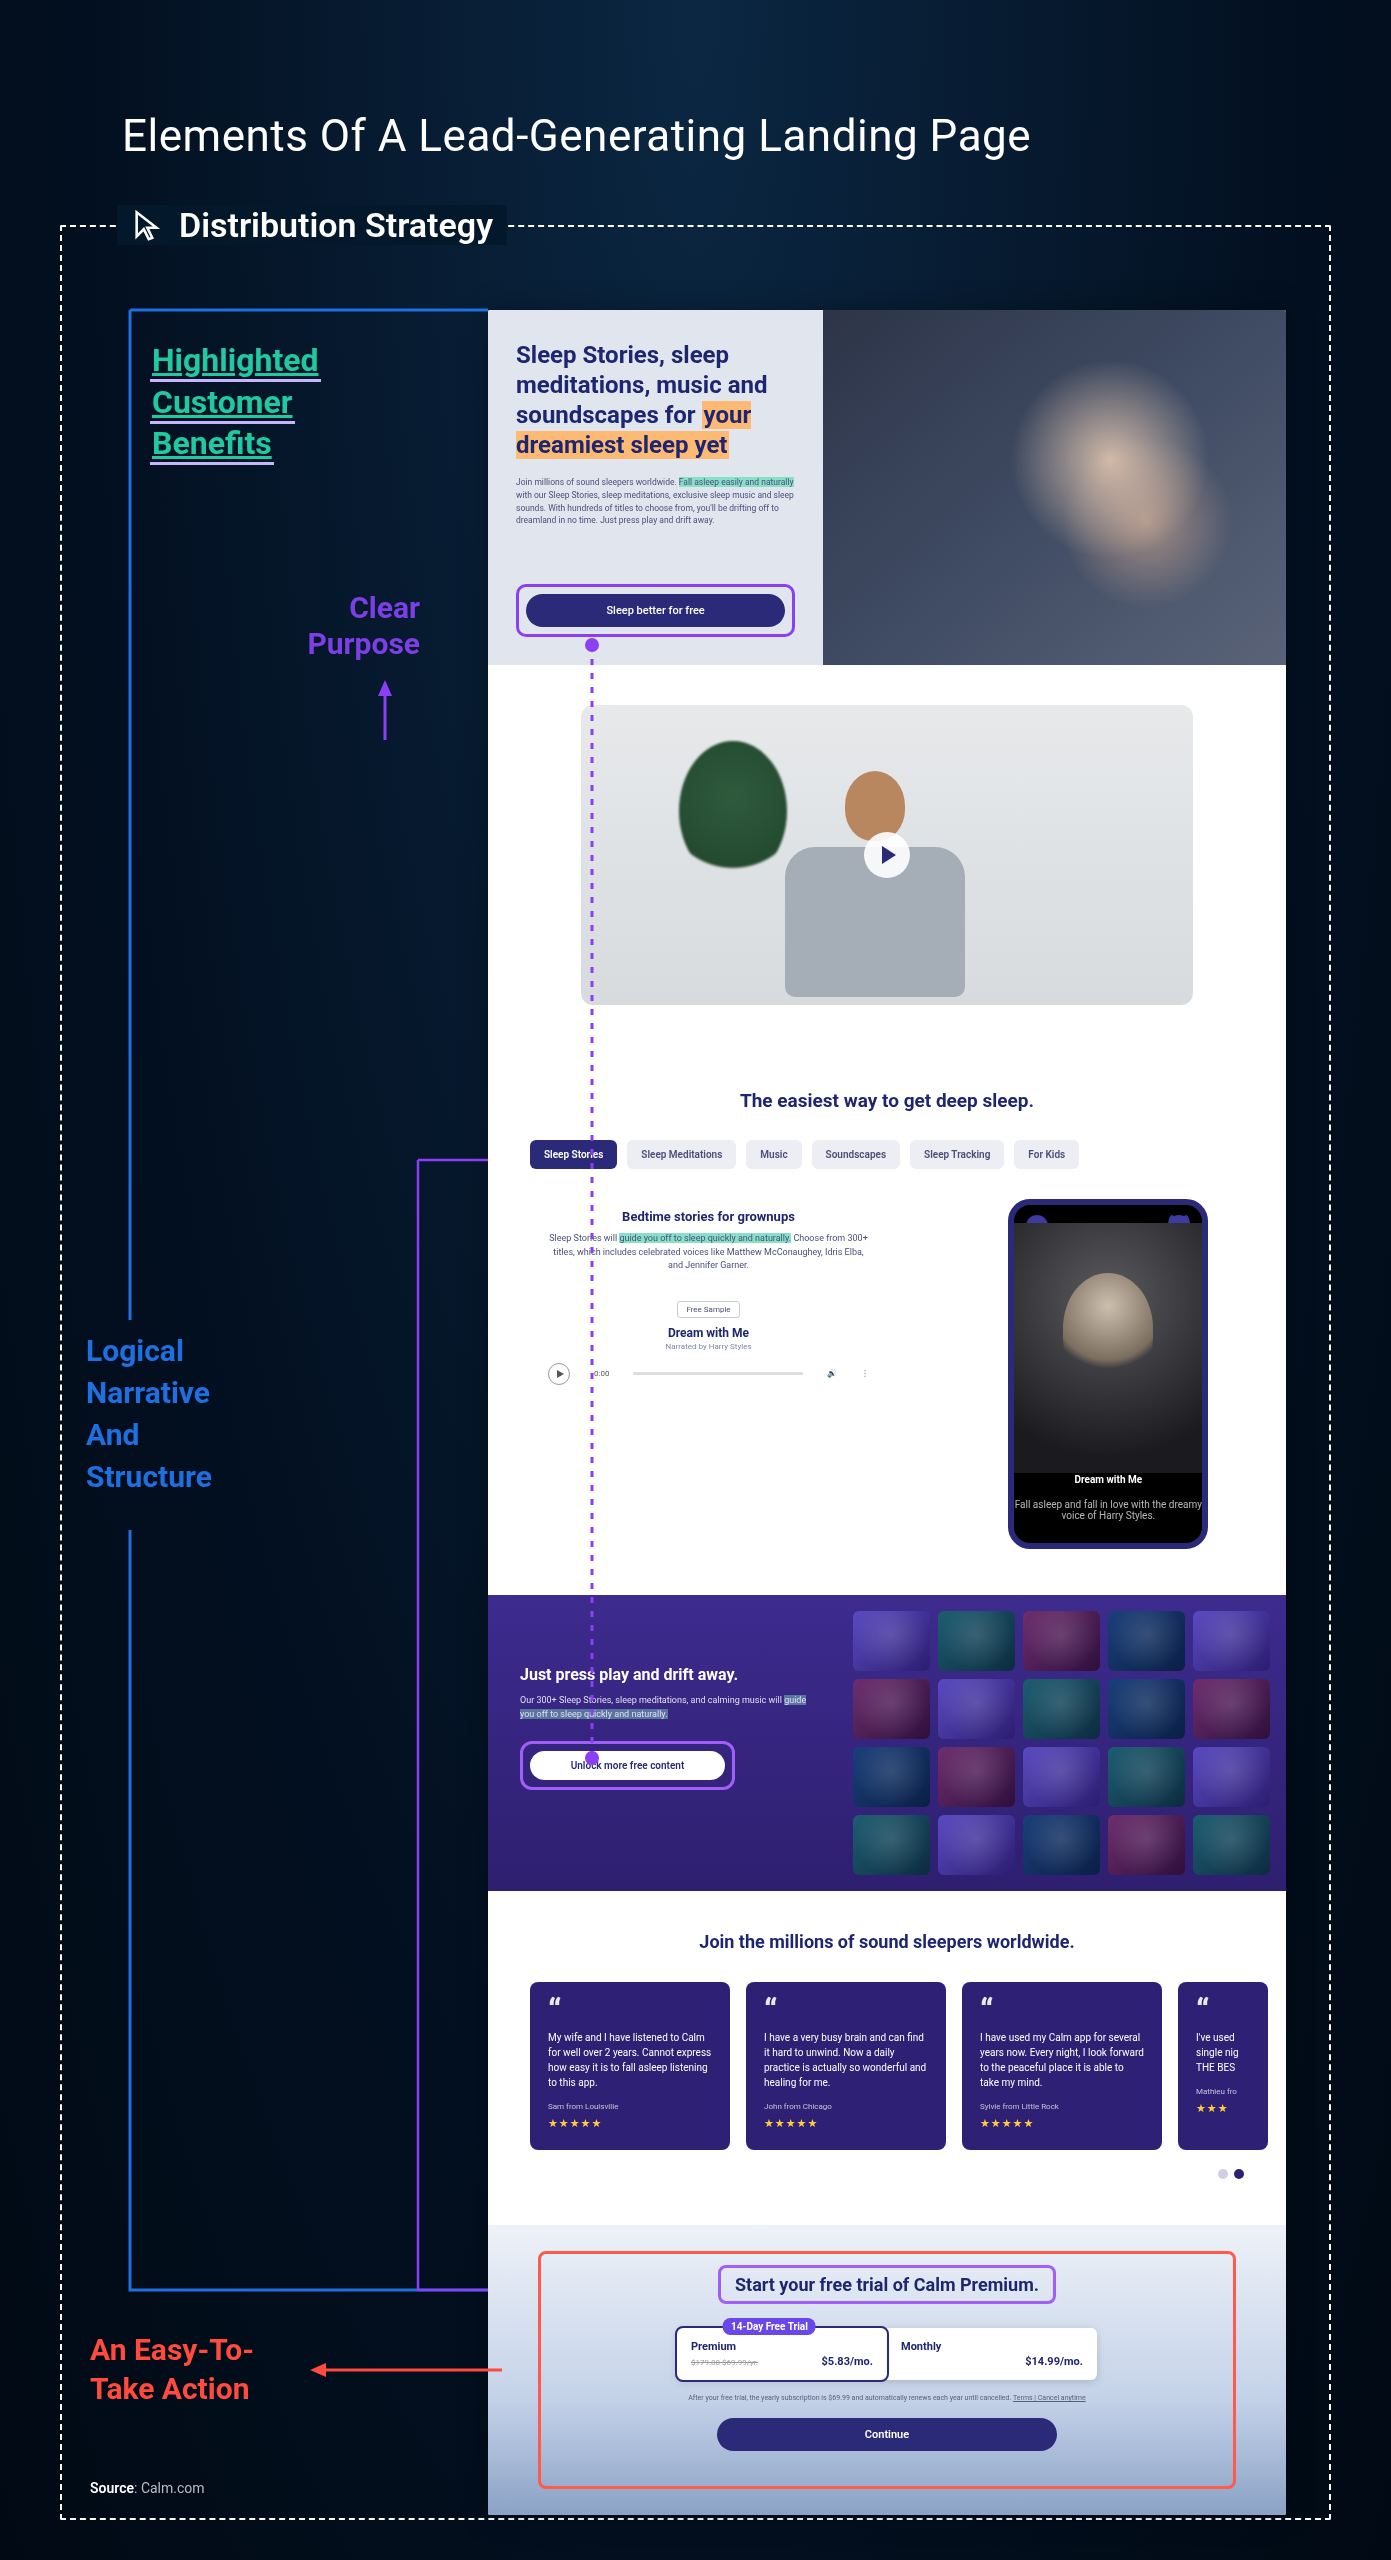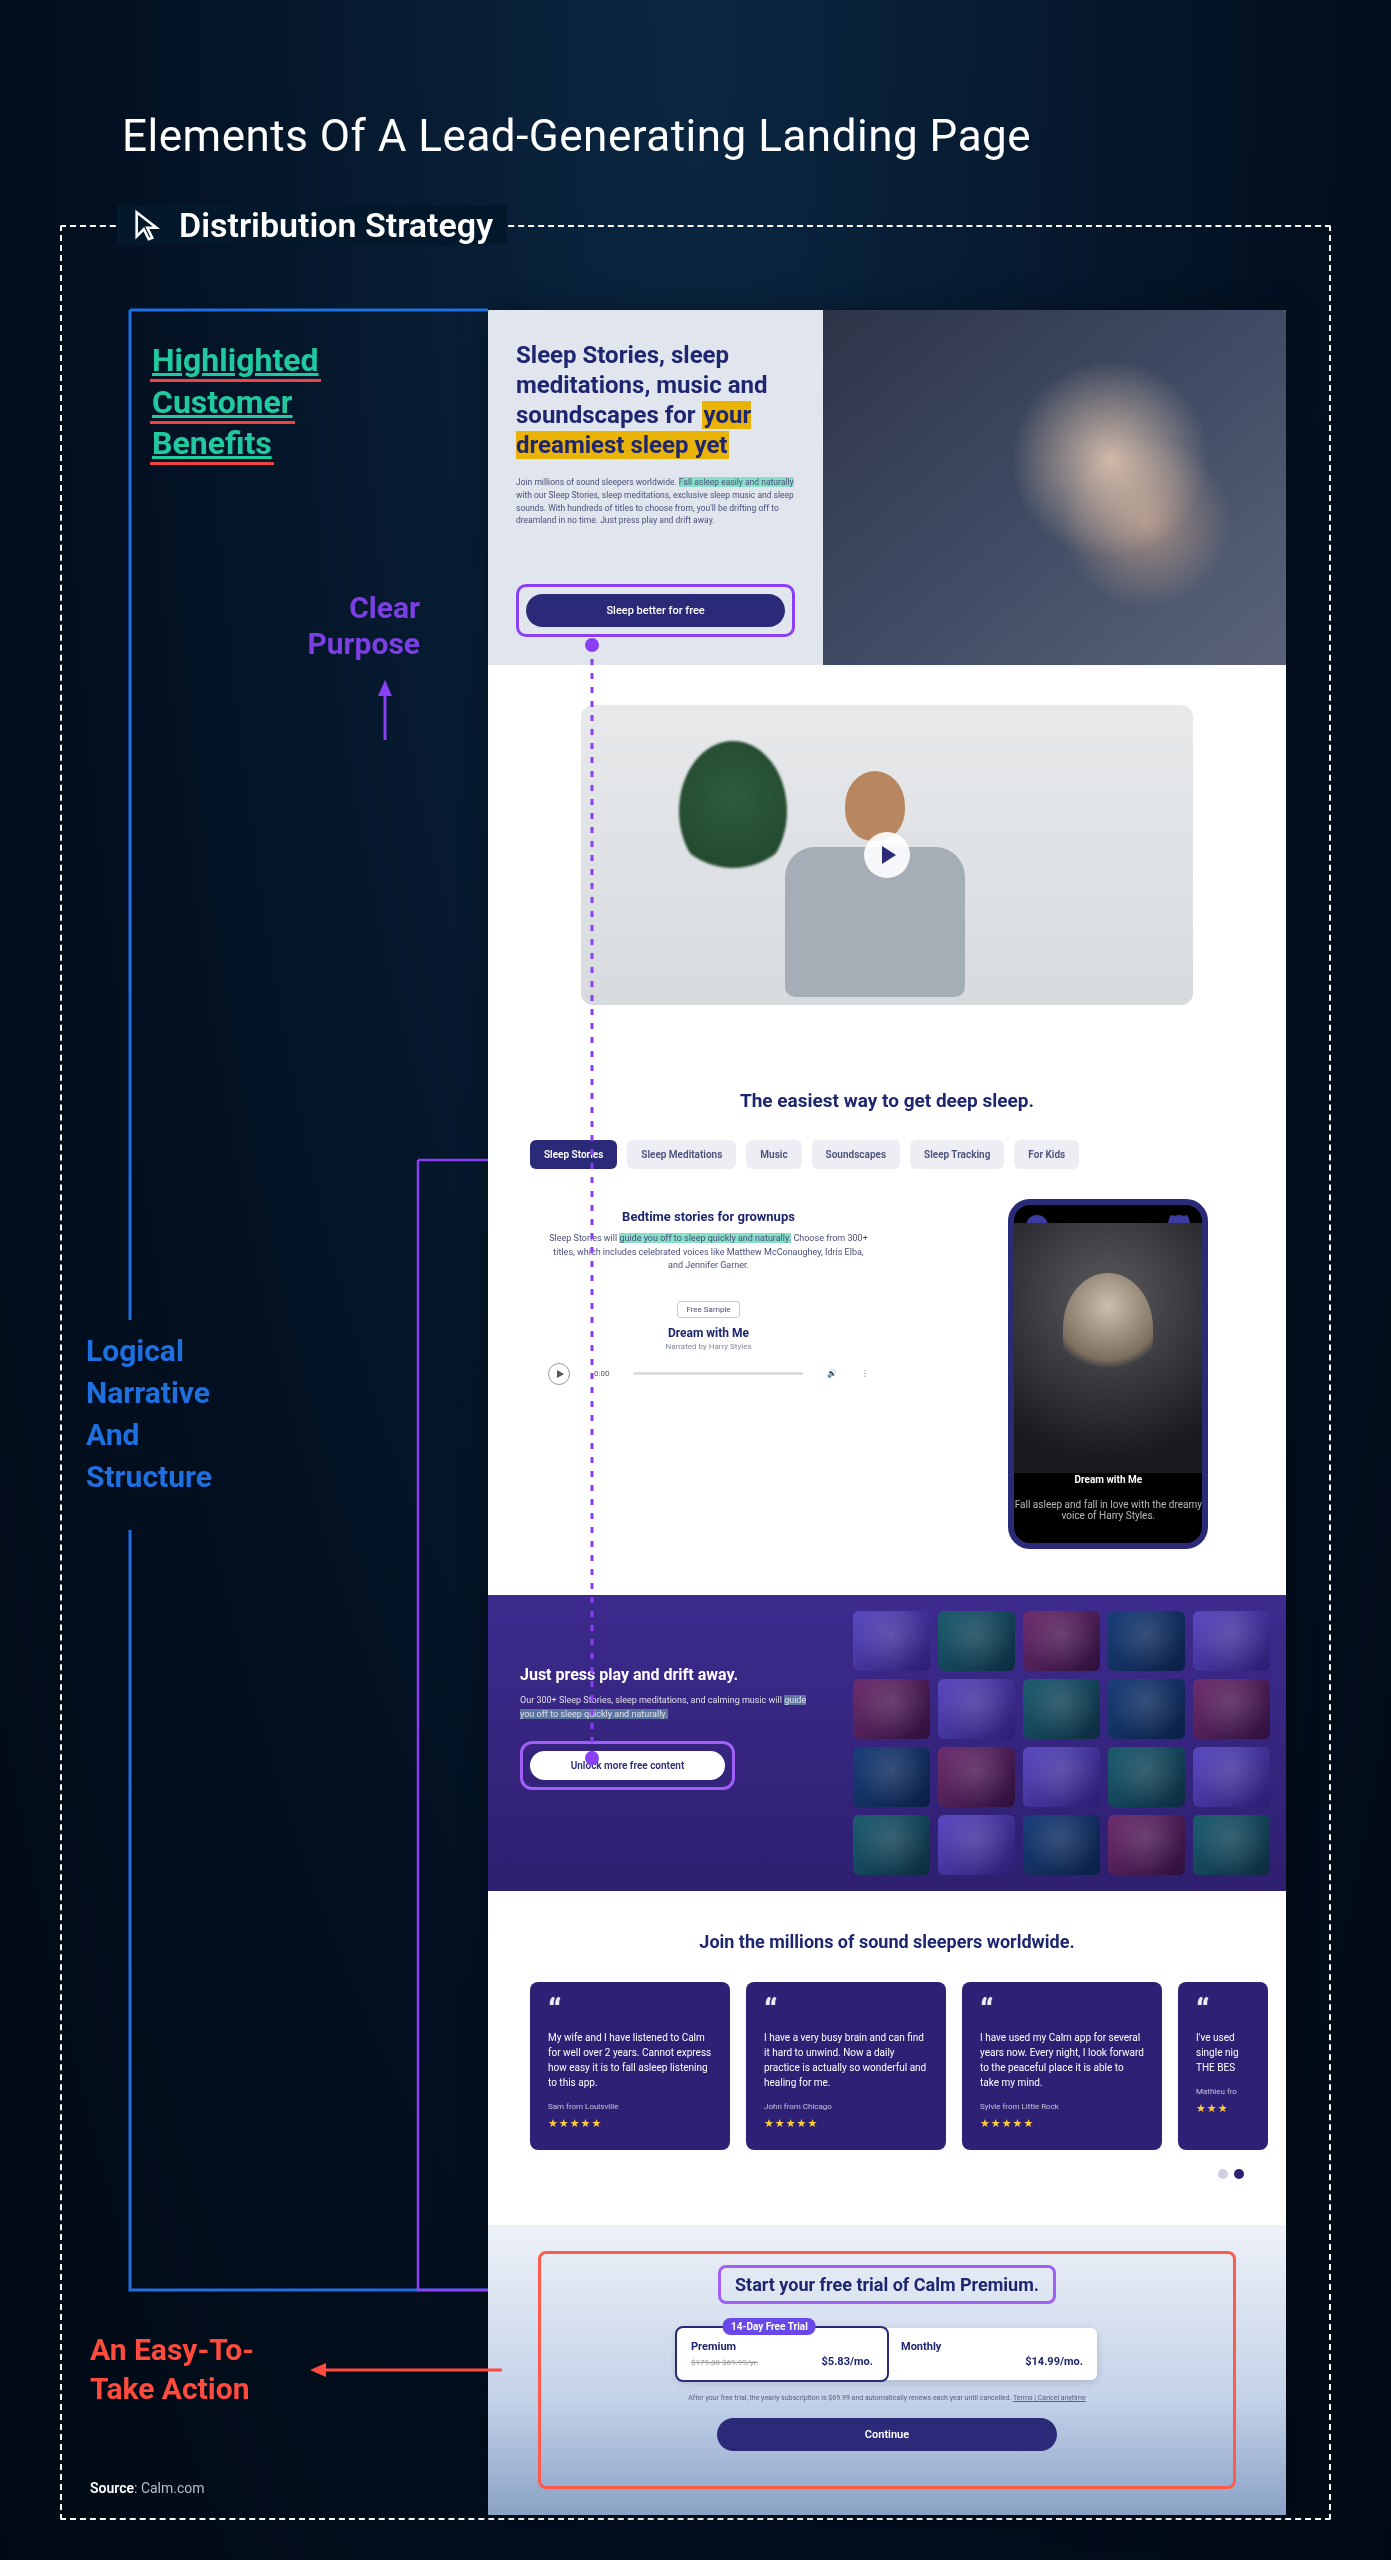--- a/index.html
+++ b/index.html
@@ -43,42 +43,42 @@
   }
   .outer-header .label { font-size: 34px; font-weight: 600; color: #fff; }
   .cursor { width: 34px; height: 34px; }
 
   
   .anno {
     position: absolute;
     font-weight: 700;
   }
   .anno.green { color: #20c9a0; font-size: 32px; text-decoration: underline; line-height: 1.3; }
-  .anno.green span { background: rgba(32,201,160,0.0); padding: 0 2px; border-bottom: 3px solid #ef4444; }
+  .anno.green span { background: rgba(32,201,160,0.0); padding: 0 2px; border-bottom: 3px solid #c4b5fd; }
   .anno.purple { color: #7b3fe4; font-size: 30px; line-height: 1.2; }
   .anno.blue { color: #1e6fe0; font-size: 30px; line-height: 1.4; }
   .anno.red { color: #ff4a3d; font-size: 30px; line-height: 1.3; }
 
   
   .shot {
     position: absolute;
     top: 310px; left: 488px;
     width: 798px;
     background: #ffffff;
     border-radius: 2px;
     overflow: hidden;
     box-shadow: 0 0 30px rgba(0,0,0,0.3);
     color: #1a1a3e;
   }
 
   
   .hero { display: flex; min-height: 355px; }
   .hero-left { background: #e1e6ee; width: 42%; padding: 30px 28px 28px; display:flex; flex-direction:column; }
   .hero-title { font-size: 24px; font-weight: 700; color: #1e2670; line-height: 1.25; }
-  .hero-title .hl { background: #eab308; padding: 0 2px; }
+  .hero-title .hl { background: #fdba74; padding: 0 2px; }
   .hero-sub { font-size: 8.5px; color: #4a4f7a; margin-top: 16px; line-height: 1.5; }
   .hero-sub .hl { background: #88e0c8; }
   .hero-cta-wrap { margin-top: auto; }
   .hero-cta {
     background: #2a2a78; color:#fff; border-radius: 24px;
     padding: 10px 0; text-align:center; font-size: 11px; font-weight:500;
     position: relative;
   }
   .hero-cta-outline {
     border: 3px solid #8a3ff5; border-radius: 10px; padding: 7px;

